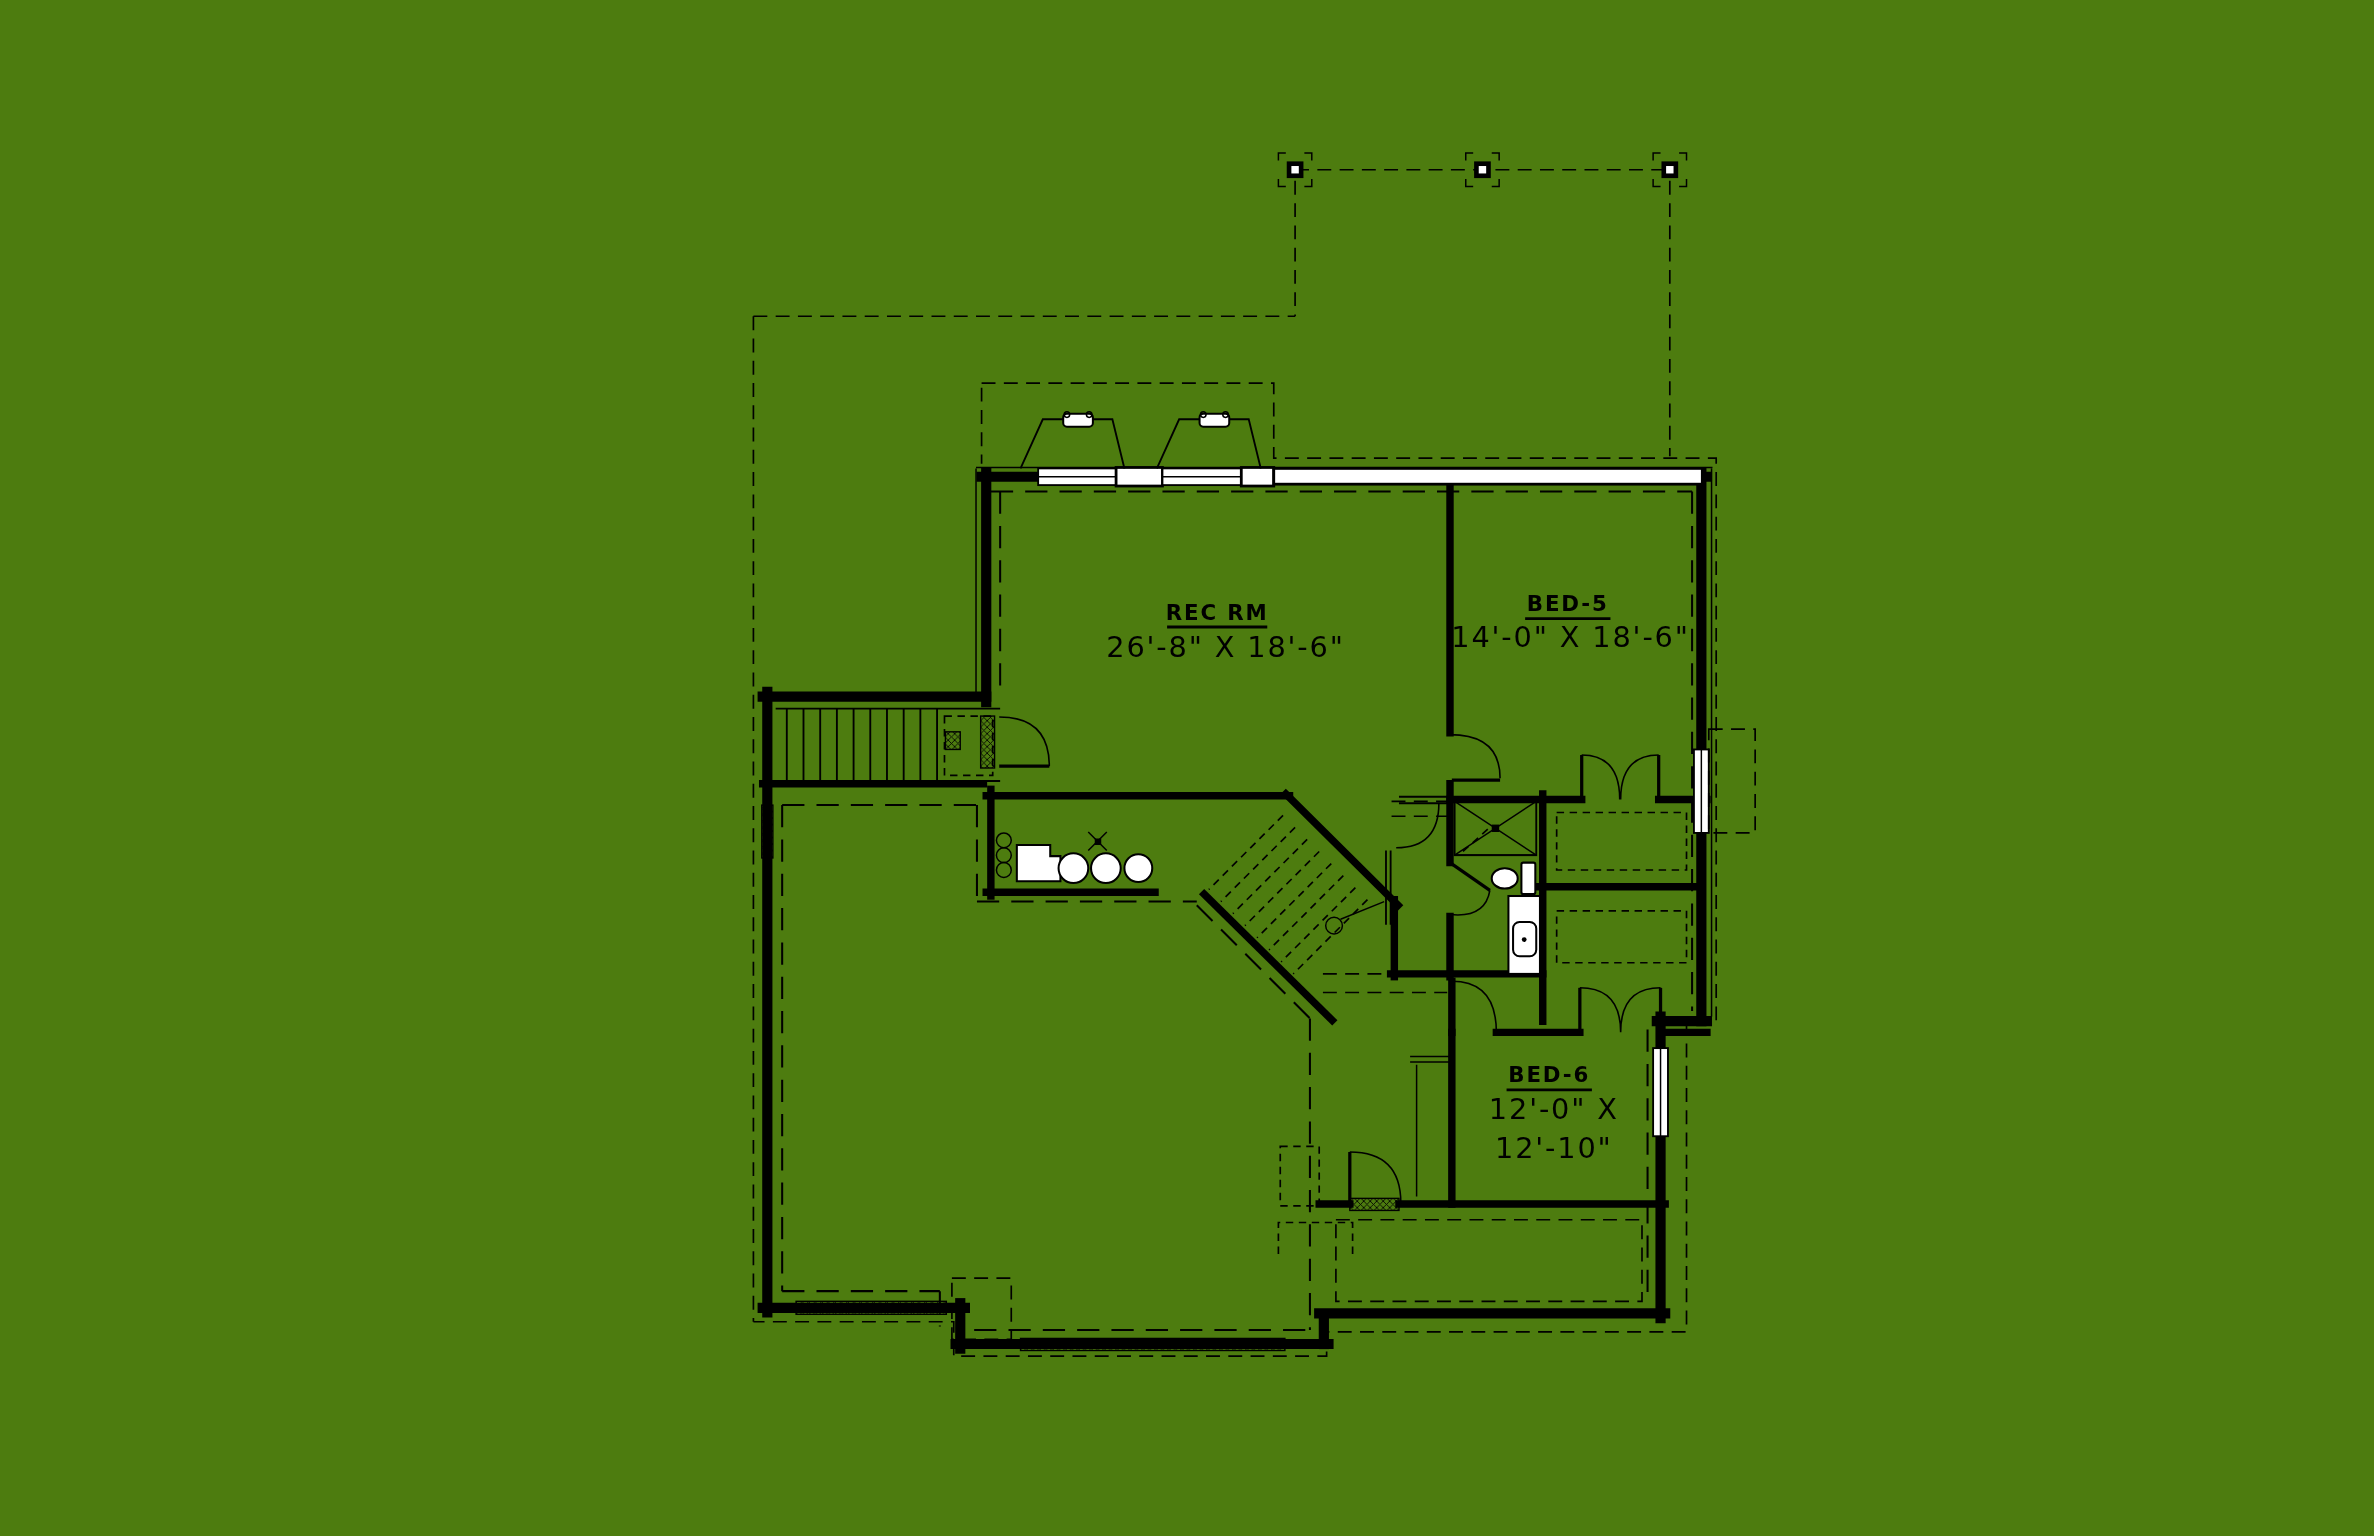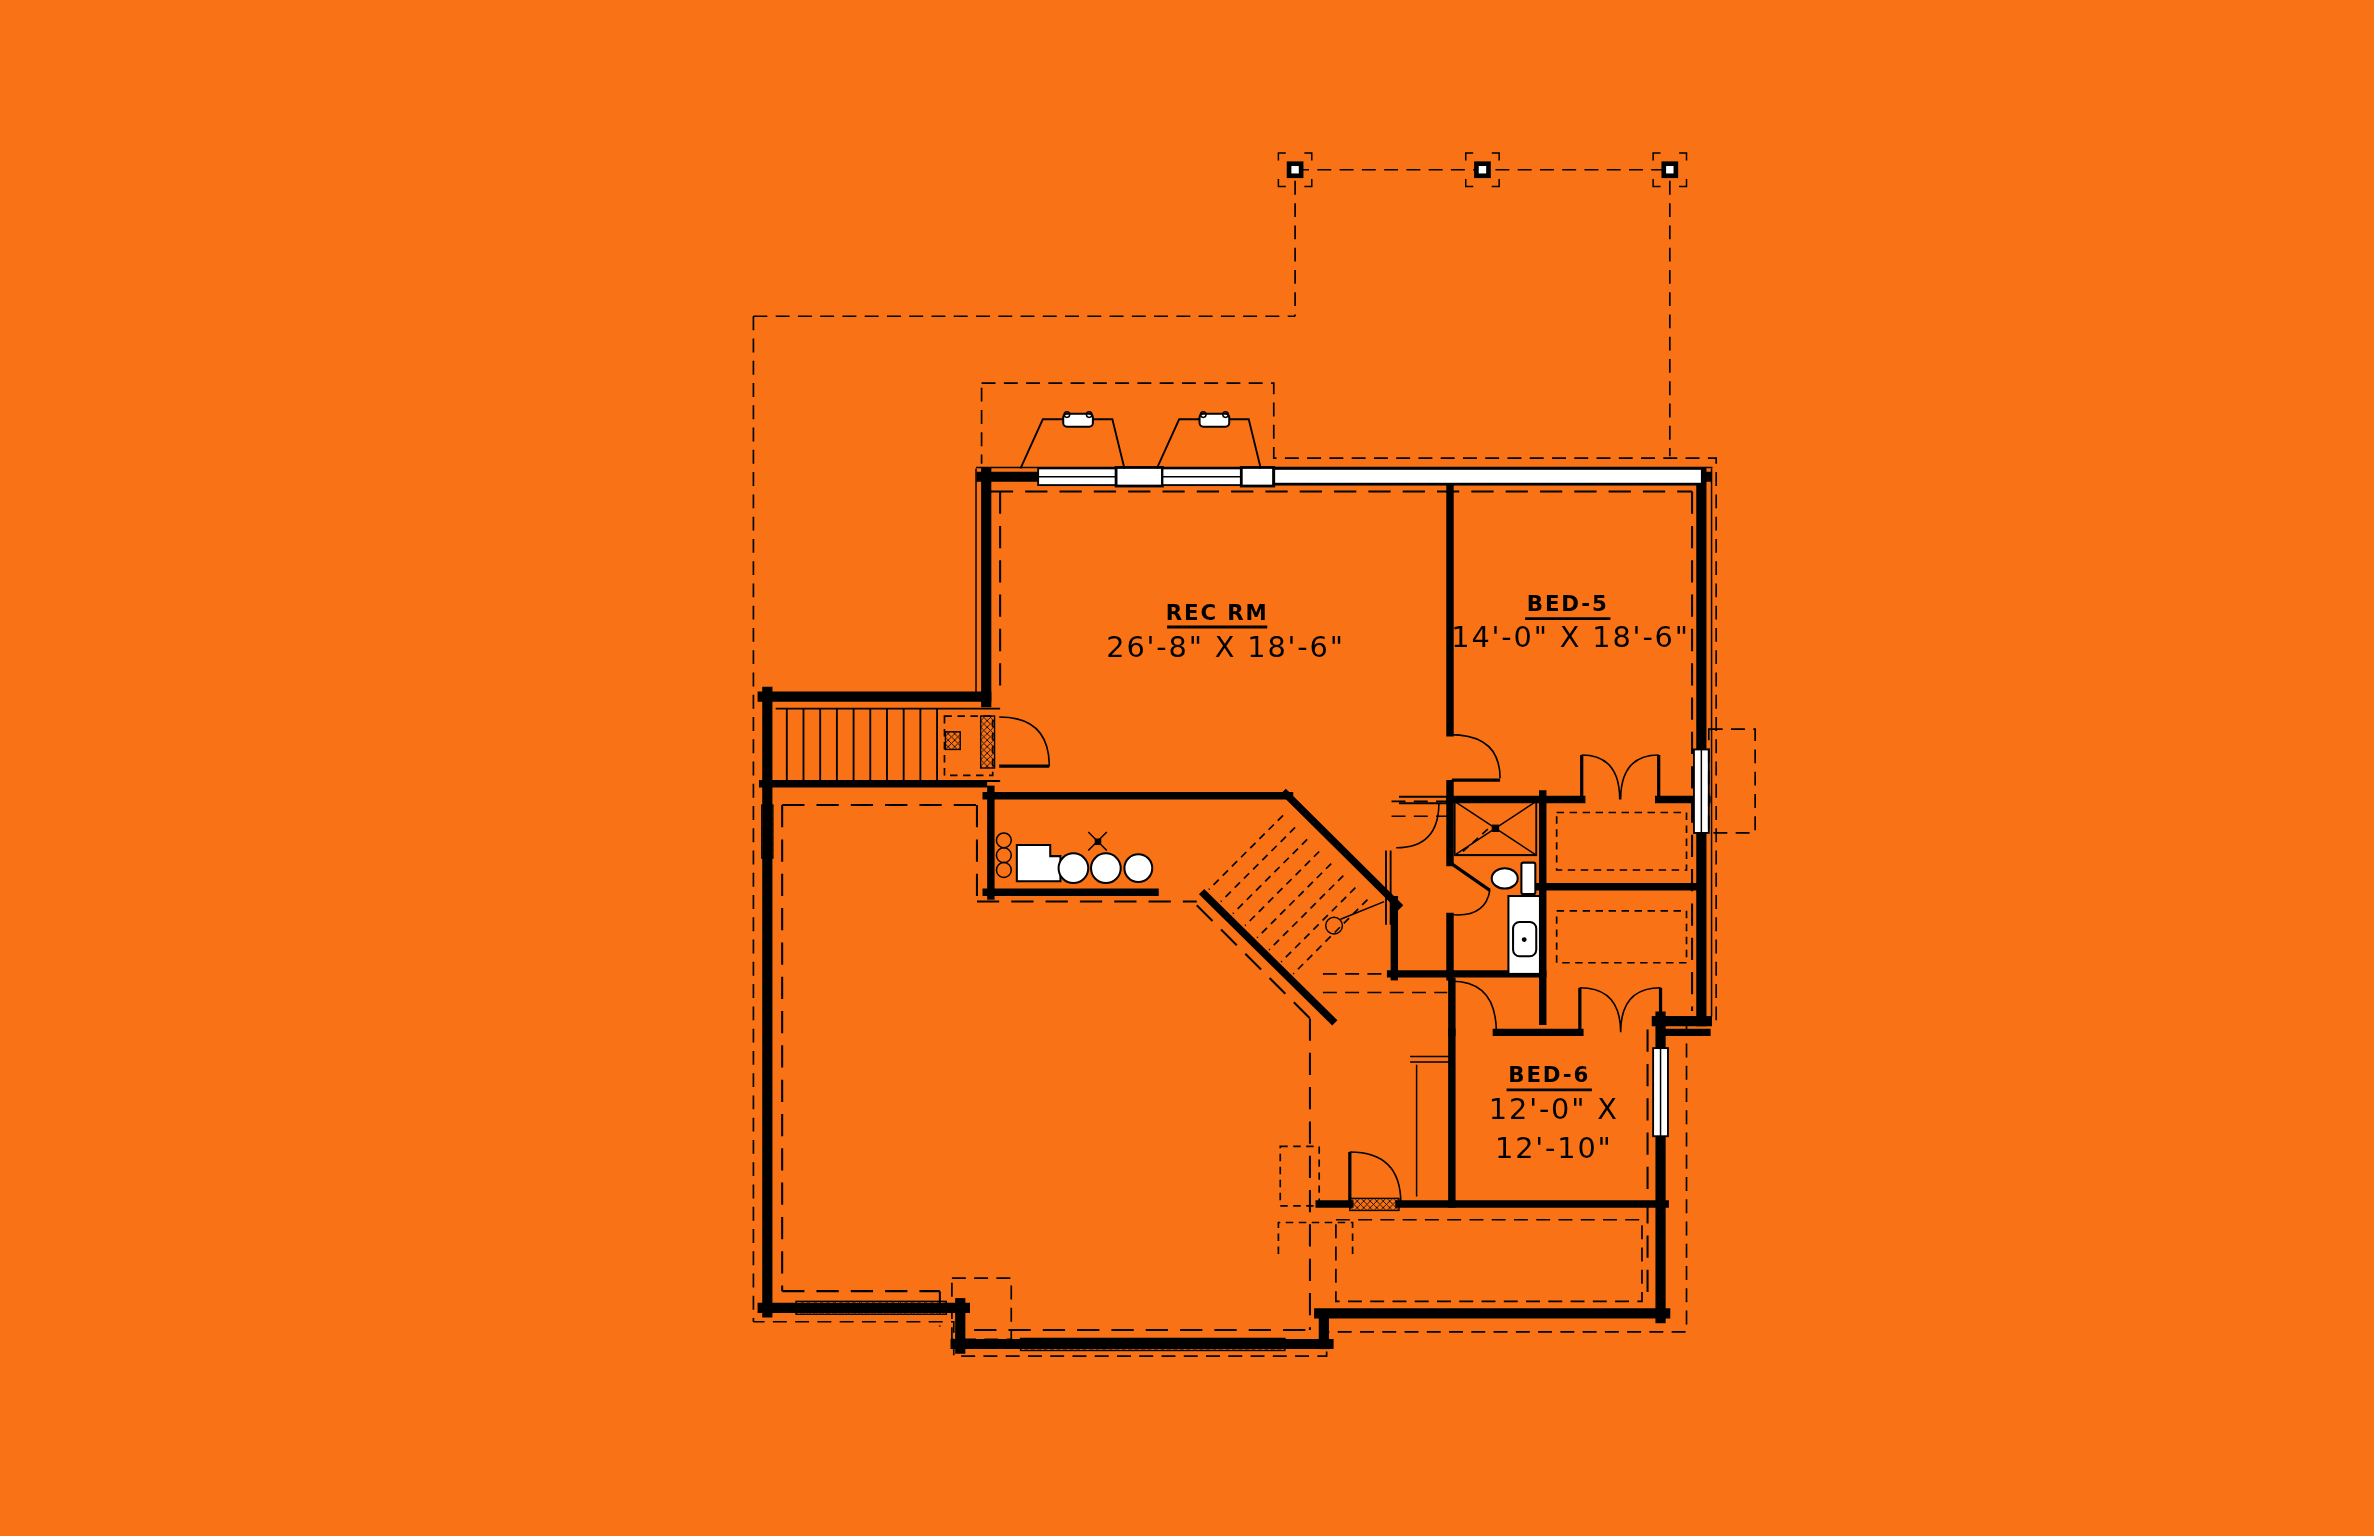--- a/index.html
+++ b/index.html
@@ -1,16 +1,16 @@
 <!DOCTYPE html>
 <html style="font-size:15px"><head>
 <meta charset="utf-8">
 <style>
   html,body{margin:0;padding:0;background:#ffffff;}
-  .sheet{position:relative;width:2375px;height:1536px;background:#f97316;overflow:hidden;
+  .sheet{position:relative;width:2375px;height:1536px;background:#4d7c0f;overflow:hidden;
          font-family:"DejaVu Sans","Liberation Sans",sans-serif;}
   svg{position:absolute;left:0;top:0;}
   .wall{stroke:#000;stroke-width:11;fill:none;stroke-linecap:square;}
   .iwall{stroke:#000;stroke-width:8;fill:none;stroke-linecap:square;}
   .thin{stroke:#000;stroke-width:2;fill:none;}
   .thin15{stroke:#000;stroke-width:1.6;fill:none;}
   .wfill{fill:#fff;stroke:#000;stroke-width:2;}
   .wframe{fill:#fff;stroke:#000;stroke-width:3;}
   .dashL{stroke:#000;stroke-width:2.2;fill:none;stroke-dasharray:24 13;}
   .dashM{stroke:#000;stroke-width:1.8;fill:none;stroke-dasharray:15 9;}

